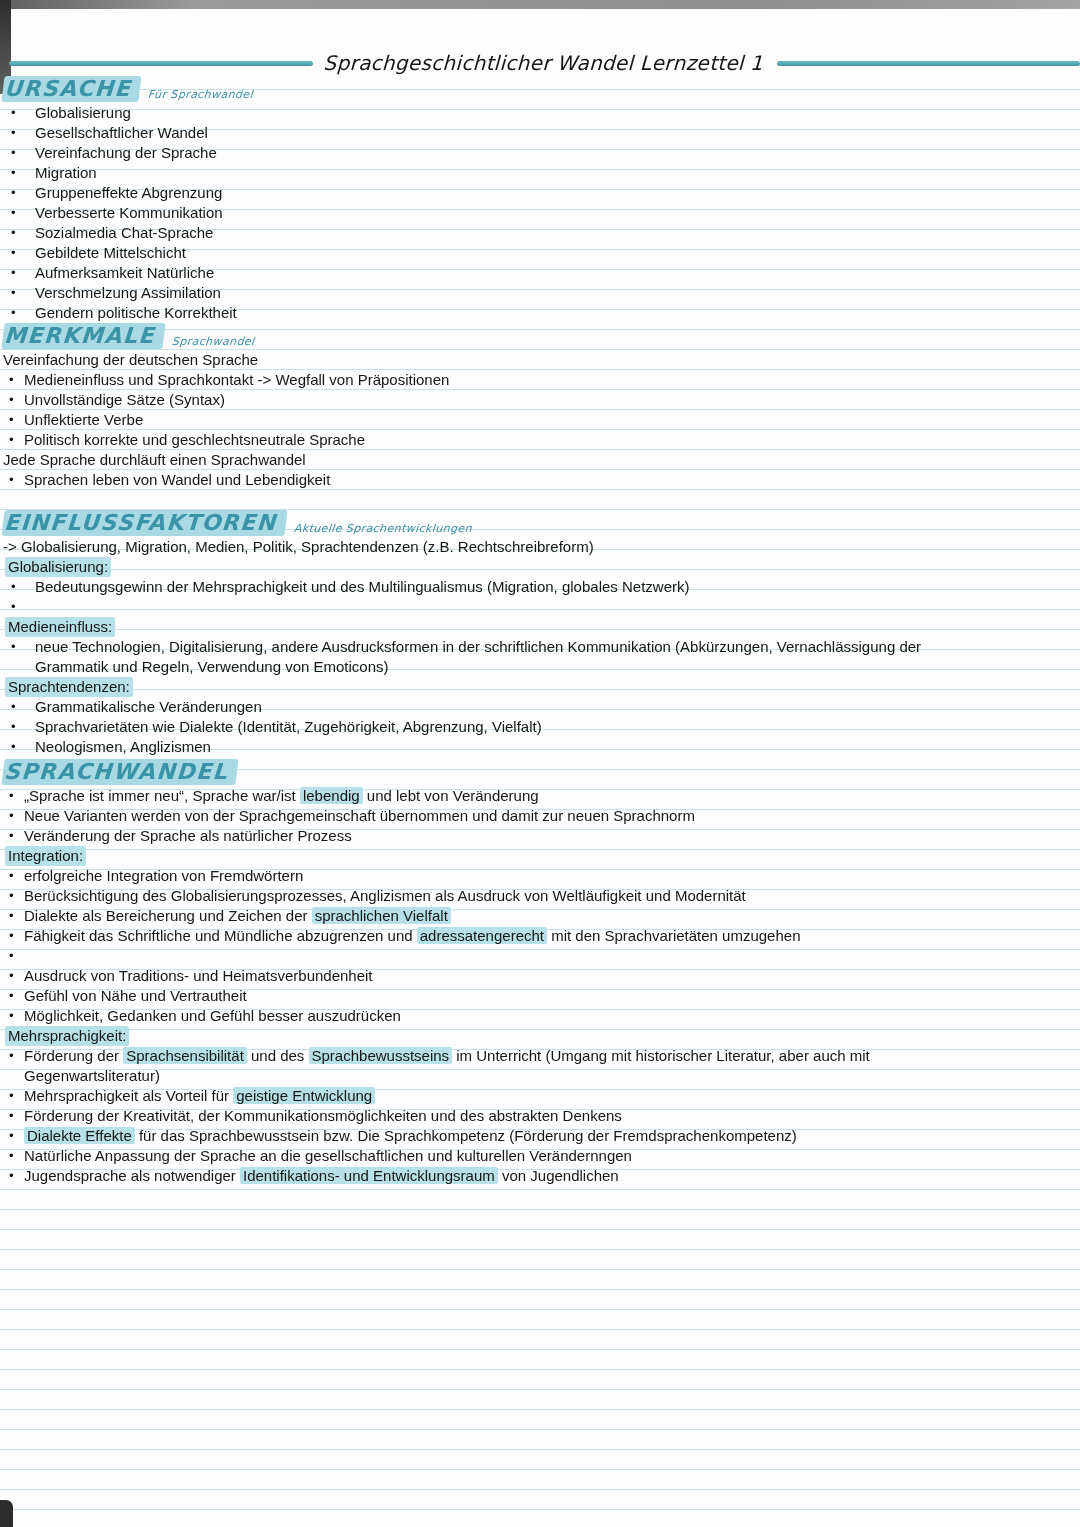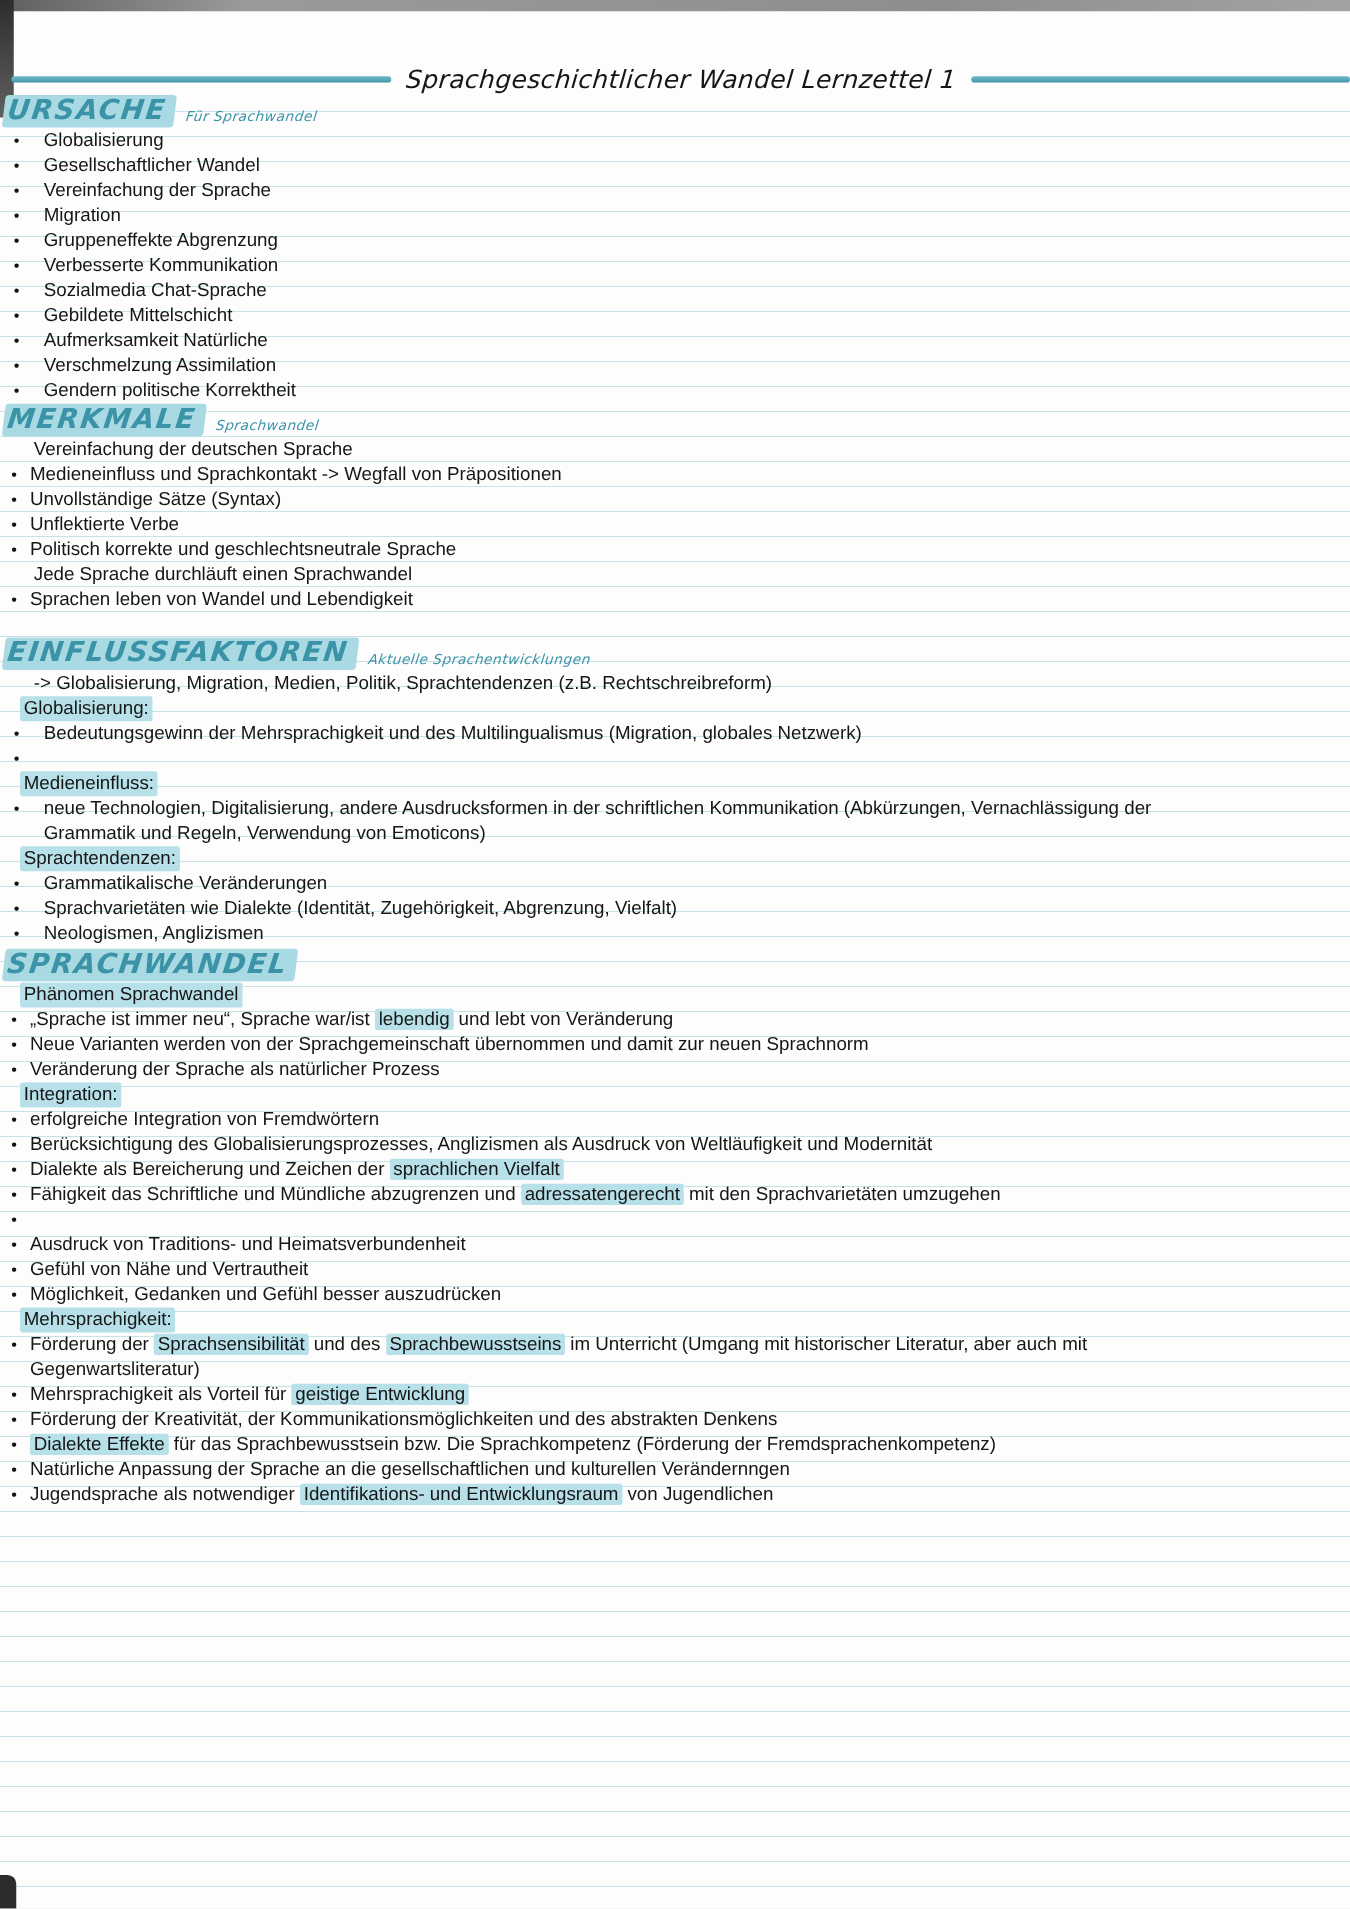--- a/index.html
+++ b/index.html
@@ -50,22 +50,22 @@
     background:var(--hl-head);padding:0 7px 1px 3px;border-radius:3px;
     letter-spacing:1.5px;transform:skewX(-7deg);font-weight:bold;
   }
   .hand-note{font-size:11px;color:var(--teal);margin-left:9px;letter-spacing:0.4px;
     display:inline-block;transform:skewX(-7deg) translateY(2px);}
 
   .row{display:flex;line-height:20px;font-size:15px;}
   .row .marker{flex:0 0 auto;font-size:13px;color:#111;}
   .bullet.i1 .marker{width:15px;padding-left:9px;}
   .bullet.i2 .marker{width:24px;padding-left:11px;}
-  .plain{padding-left:3px;margin-left:24px;}
-  .subhead{padding-left:16px;text-align:right;}
+  .plain{padding-left:3px;}
+  .subhead{padding-left:5px;text-align:right;}
   .txt{white-space:pre-wrap;}
   .hl{background:var(--hl);padding:0 3px;border-radius:2px;box-decoration-break:clone;-webkit-box-decoration-break:clone;}
 </style>
 </head>
 <body>
 
 <div class="page">
   <div class="ruling"></div>
   <div class="scan-top"></div>
   <div class="scan-corner-tl"></div>
@@ -188,23 +188,20 @@
           <span class="marker">•</span>
           <span class="txt"><span>Sprachvarietäten wie Dialekte (Identität, Zugehörigkeit, Abgrenzung, Vielfalt)</span></span>
         </div>
         <div class="row bullet i2">
           <span class="marker">•</span>
           <span class="txt"><span>Neologismen, Anglizismen</span></span>
         </div>
       </section>
       <section id="section-sprachwandel">
         <div class="heading-row"><span class="hand hand-heading">SPRACHWANDEL</span></div>
-        <div class="row subhead">
-          <span class="txt hl"><span>Phänomen Sprachwandel</span></span>
-        </div>
         <div class="row bullet i1">
           <span class="marker">•</span>
           <span class="txt"><span>„Sprache ist immer neu“, Sprache war/ist </span><span class="hl">lebendig</span><span> und lebt von Veränderung</span></span>
         </div>
         <div class="row bullet i1">
           <span class="marker">•</span>
           <span class="txt"><span>Neue Varianten werden von der Sprachgemeinschaft übernommen und damit zur neuen Sprachnorm</span></span>
         </div>
         <div class="row bullet i1">
           <span class="marker">•</span>

